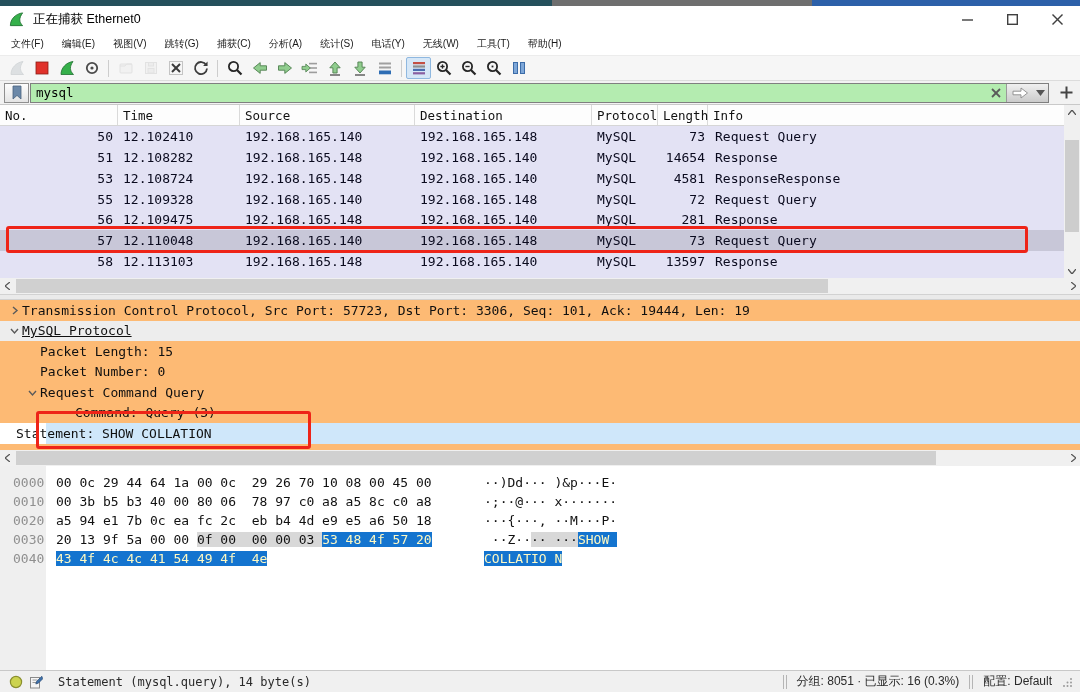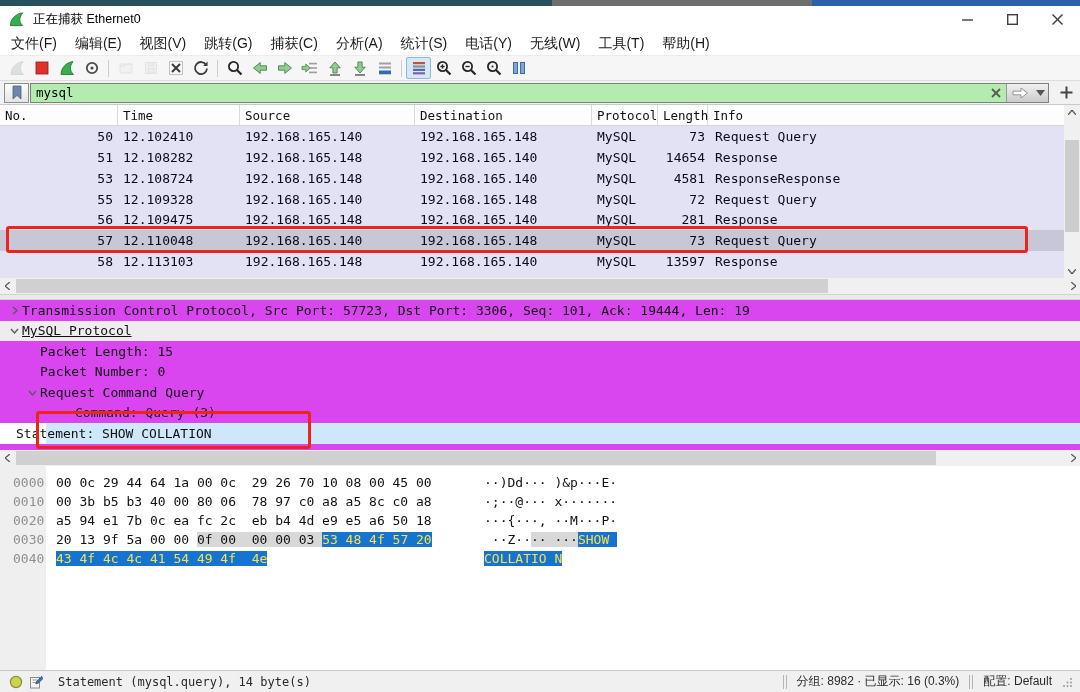--- a/index.html
+++ b/index.html
@@ -12,21 +12,21 @@
   .ts2{width:260px;background:#6e6e6e;}
   .ts3{flex:1;background:#2c60a9;}
 
   .titlebar{position:absolute;left:0;top:6px;width:1080px;height:26px;background:#fff;display:flex;align-items:center;padding-left:8px;}
   .appicon{width:18px;height:18px;display:inline-flex;align-items:center;}
   .title{font-size:12.5px;color:#000;margin-left:7px;}
   .wbtns{margin-left:auto;display:flex;height:100%;}
   .wbtn{width:45px;height:100%;border:none;background:transparent;display:flex;align-items:center;justify-content:center;padding:0;}
 
   .menubar{position:absolute;left:0;top:32px;width:1080px;height:24px;background:#fff;display:flex;align-items:center;padding-left:2px;border-bottom:1px solid #ececec;}
-  .menu-item{font-size:14px;color:#1a1a1a;padding:4px 9px;}
+  .menu-item{font-size:10px;color:#1a1a1a;padding:4px 9px;}
 
   .toolbar{position:absolute;left:0;top:56px;width:1080px;height:25px;background:#f6f6f6;border-bottom:1px solid #dcdcdc;display:flex;align-items:center;padding-left:4px;}
   .tbtn{width:25px;height:22px;border:1px solid transparent;background:transparent;display:flex;align-items:center;justify-content:center;padding:0;border-radius:2px;}
   .tbtn.disabled{opacity:.4;}
   .tbtn.active{background:#d6e7f7;border-color:#8fb8e0;}
   .tsep{width:1px;height:17px;background:#cdcdcd;margin:0 4px;}
 
   .filterbar{position:absolute;left:0;top:81px;width:1080px;height:24px;background:#f2f2f2;border-bottom:1px solid #c9c9c9;display:flex;align-items:center;padding:0 4px;}
   .fbookmark{width:25px;height:20px;border:1px solid #8f8f8f;background:linear-gradient(#fdfdfd,#e4e4e4);display:flex;align-items:center;justify-content:center;}
   .finput{flex:1;height:20px;margin-left:1px;background:var(--filter-green,#b4ecb0);border:1px solid #7f7f7f;display:flex;align-items:center;}
@@ -58,36 +58,36 @@
   .vscroll{position:absolute;left:1064px;top:105px;width:16px;height:173px;background:#f0f0f0;}
   .vthumb{position:absolute;left:1px;width:14px;background:#cdcdcd;}
   .sarrow{position:absolute;left:0;width:16px;height:14px;display:flex;align-items:center;justify-content:center;}
   .hscroll{position:absolute;left:0;width:1080px;height:16px;background:#f0f0f0;}
   .hthumb{position:absolute;top:1px;height:14px;background:#d0d0d0;}
   .harrow{position:absolute;top:0;width:14px;height:16px;display:flex;align-items:center;justify-content:center;}
 
   .splitter{position:absolute;left:0;top:294px;width:1080px;height:6px;background:#eaeaea;border-top:1px solid #d2d2d2;border-bottom:1px solid #d2d2d2;}
 
   
-  .details{position:absolute;left:0;top:300px;width:1080px;height:150px;background:#d946ef;font-family:"DejaVu Sans Mono","Liberation Mono",monospace;font-size:13px;color:#101010;}
+  .details{position:absolute;left:0;top:300px;width:1080px;height:150px;background:#fdba74;font-family:"DejaVu Sans Mono","Liberation Mono",monospace;font-size:13px;color:#101010;}
   .drow{height:20.5px;display:flex;align-items:center;white-space:pre;}
   .drow.dimmed{background:#ededed;text-decoration:underline;}
   .drow.selected{background:linear-gradient(90deg,#ffffff 0 46px,var(--field-blue,#cfe7fa) 46px 100%);}
   .exp{width:16px;display:inline-flex;align-items:center;justify-content:center;flex:none;}
   .exp svg{transition:none;}
   .exp.open svg{transform:rotate(90deg);}
 
   
   .hexpane{position:absolute;left:0;top:466px;width:1080px;height:204px;background:linear-gradient(90deg,#efefef 0 46px,#ffffff 46px 100%);font-family:"DejaVu Sans Mono","Liberation Mono",monospace;font-size:13px;padding-top:7px;}
   .hrow{height:19px;display:flex;white-space:pre;align-items:center;}
   .hoff{width:46px;color:#8f8f8f;padding-left:13px;flex:none;}
   .hx{width:388px;margin-left:10px;flex:none;color:#111;}
   .ha{margin-left:40px;color:#111;}
   .sg{background:var(--pdu-gray,#d8d8d8);}
-  .sb{background:var(--sel-blue,#1474cf);color:#fde047;}
+  .sb{background:var(--sel-blue,#1474cf);color:#fef9c3;}
 
   
   .anno{position:absolute;border:3px solid var(--anno-red,#ee2418);border-radius:3px;pointer-events:none;}
   .anno-pkt{left:6px;top:226px;width:1022px;height:27px;}
   .anno-det{left:36px;top:411px;width:275px;height:38px;}
 
   
   .statusbar{position:absolute;left:0;top:670px;width:1080px;height:22px;background:#f0f0f0;border-top:1px solid #c8c8c8;display:flex;align-items:center;padding:0 6px;font-size:12px;color:#2a2a2a;}
   .sicon{width:20px;display:flex;align-items:center;justify-content:center;}
   .sfield{font-family:"DejaVu Sans Mono","Liberation Mono",monospace;font-size:12px;margin-left:12px;}
@@ -475,21 +475,21 @@
       <svg width="14" height="14" viewBox="0 0 14 14">
           <rect x="1.5" y="2.5" width="9" height="10.5" fill="#f5f5f5" stroke="#8a8a8a" stroke-width="1"></rect>
           <line x1="3.5" y1="5" x2="8.5" y2="5" stroke="#9a9a9a"></line>
           <line x1="3.5" y1="7.5" x2="8.5" y2="7.5" stroke="#9a9a9a"></line>
           <path d="M12.8 1.2 L7.5 6.5 L6.8 9 L9.3 8.3 L13.8 3.8 Z" fill="#3d6fa8" stroke="#24436b" stroke-width="0.6"></path>
         </svg>
     </span>
     <span class="sfield">Statement (mysql.query), 14 byte(s)</span>
     <span class="sright">
       <span class="ssep"></span>
-      <span>分组: 8982 · 已显示: 16 (0.3%)</span>
+      <span>分组: 8051 · 已显示: 16 (0.3%)</span>
       <span class="ssep"></span>
       <span>配置: Default</span>
       <span class="grip">
         <svg width="14" height="14">
             <circle cx="11" cy="4" r="1" fill="#9a9a9a"></circle>
             <circle cx="7.5" cy="7.5" r="1" fill="#9a9a9a"></circle>
             <circle cx="11" cy="7.5" r="1" fill="#9a9a9a"></circle>
             <circle cx="4" cy="11" r="1" fill="#9a9a9a"></circle>
             <circle cx="7.5" cy="11" r="1" fill="#9a9a9a"></circle>
             <circle cx="11" cy="11" r="1" fill="#9a9a9a"></circle>

